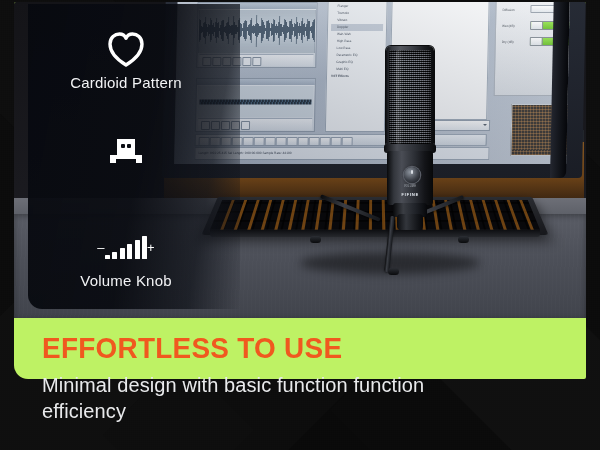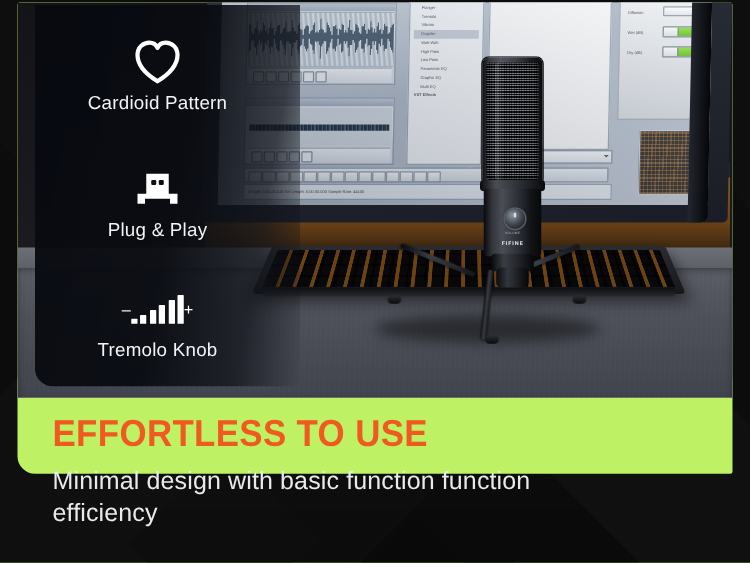--- a/index.html
+++ b/index.html
@@ -571,37 +571,36 @@
       </div>
 
       <div class="feature f-usb">
         <div class="fi">
           <svg width="40" height="32" viewBox="0 0 40 32" aria-hidden="true">
             <path d="M11 3 H29 V19 H36 V27 H30 V23 H10 V27 H4 V19 H11 Z" fill="#ffffff"></path>
             <rect x="15" y="8" width="4" height="4" rx="1" fill="#0b0d13"></rect>
             <rect x="21" y="8" width="4" height="4" rx="1" fill="#0b0d13"></rect>
           </svg>
         </div>
-        <div class="flabel">Plug &amp; Play</div>
       </div>
 
       <div class="feature f-vol">
         <div class="fi">
           <span class="vol-sign">–</span>
           <span class="vol-icon">
             <span class="vol-bar" style="height:4px"></span>
             <span class="vol-bar" style="height:7px"></span>
             <span class="vol-bar" style="height:11px"></span>
             <span class="vol-bar" style="height:15px"></span>
             <span class="vol-bar" style="height:19px"></span>
             <span class="vol-bar" style="height:23px"></span>
           </span>
           <span class="vol-sign">+</span>
         </div>
-        <div class="flabel">Tremolo Knob</div>
+        <div class="flabel">Volume Knob</div>
       </div>
 
     </div>
   </div>
 
   <div class="headline">EFFORTLESS TO USE</div>
   <div class="subline">Minimal design with basic function function efficiency</div>
 
 </div>
 

